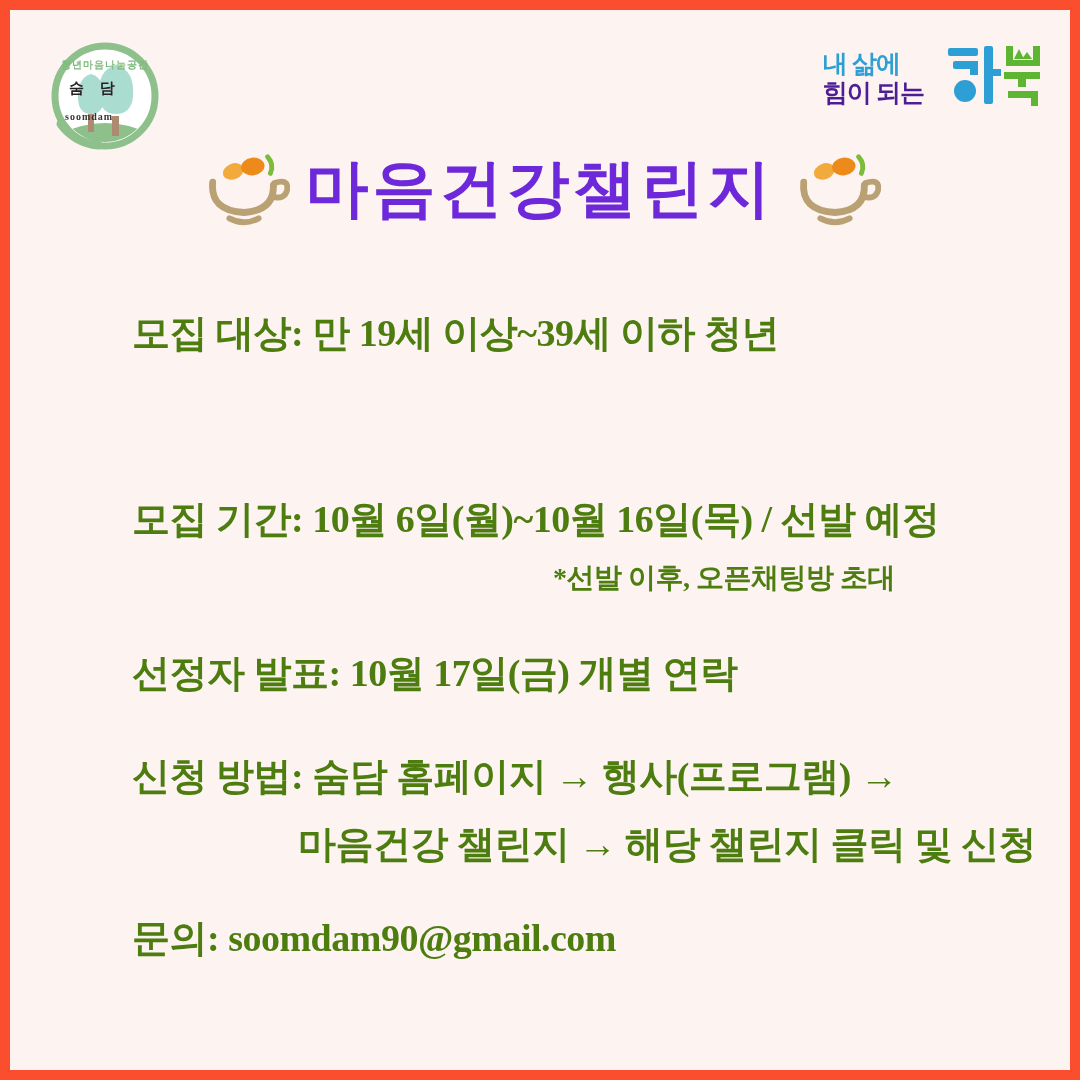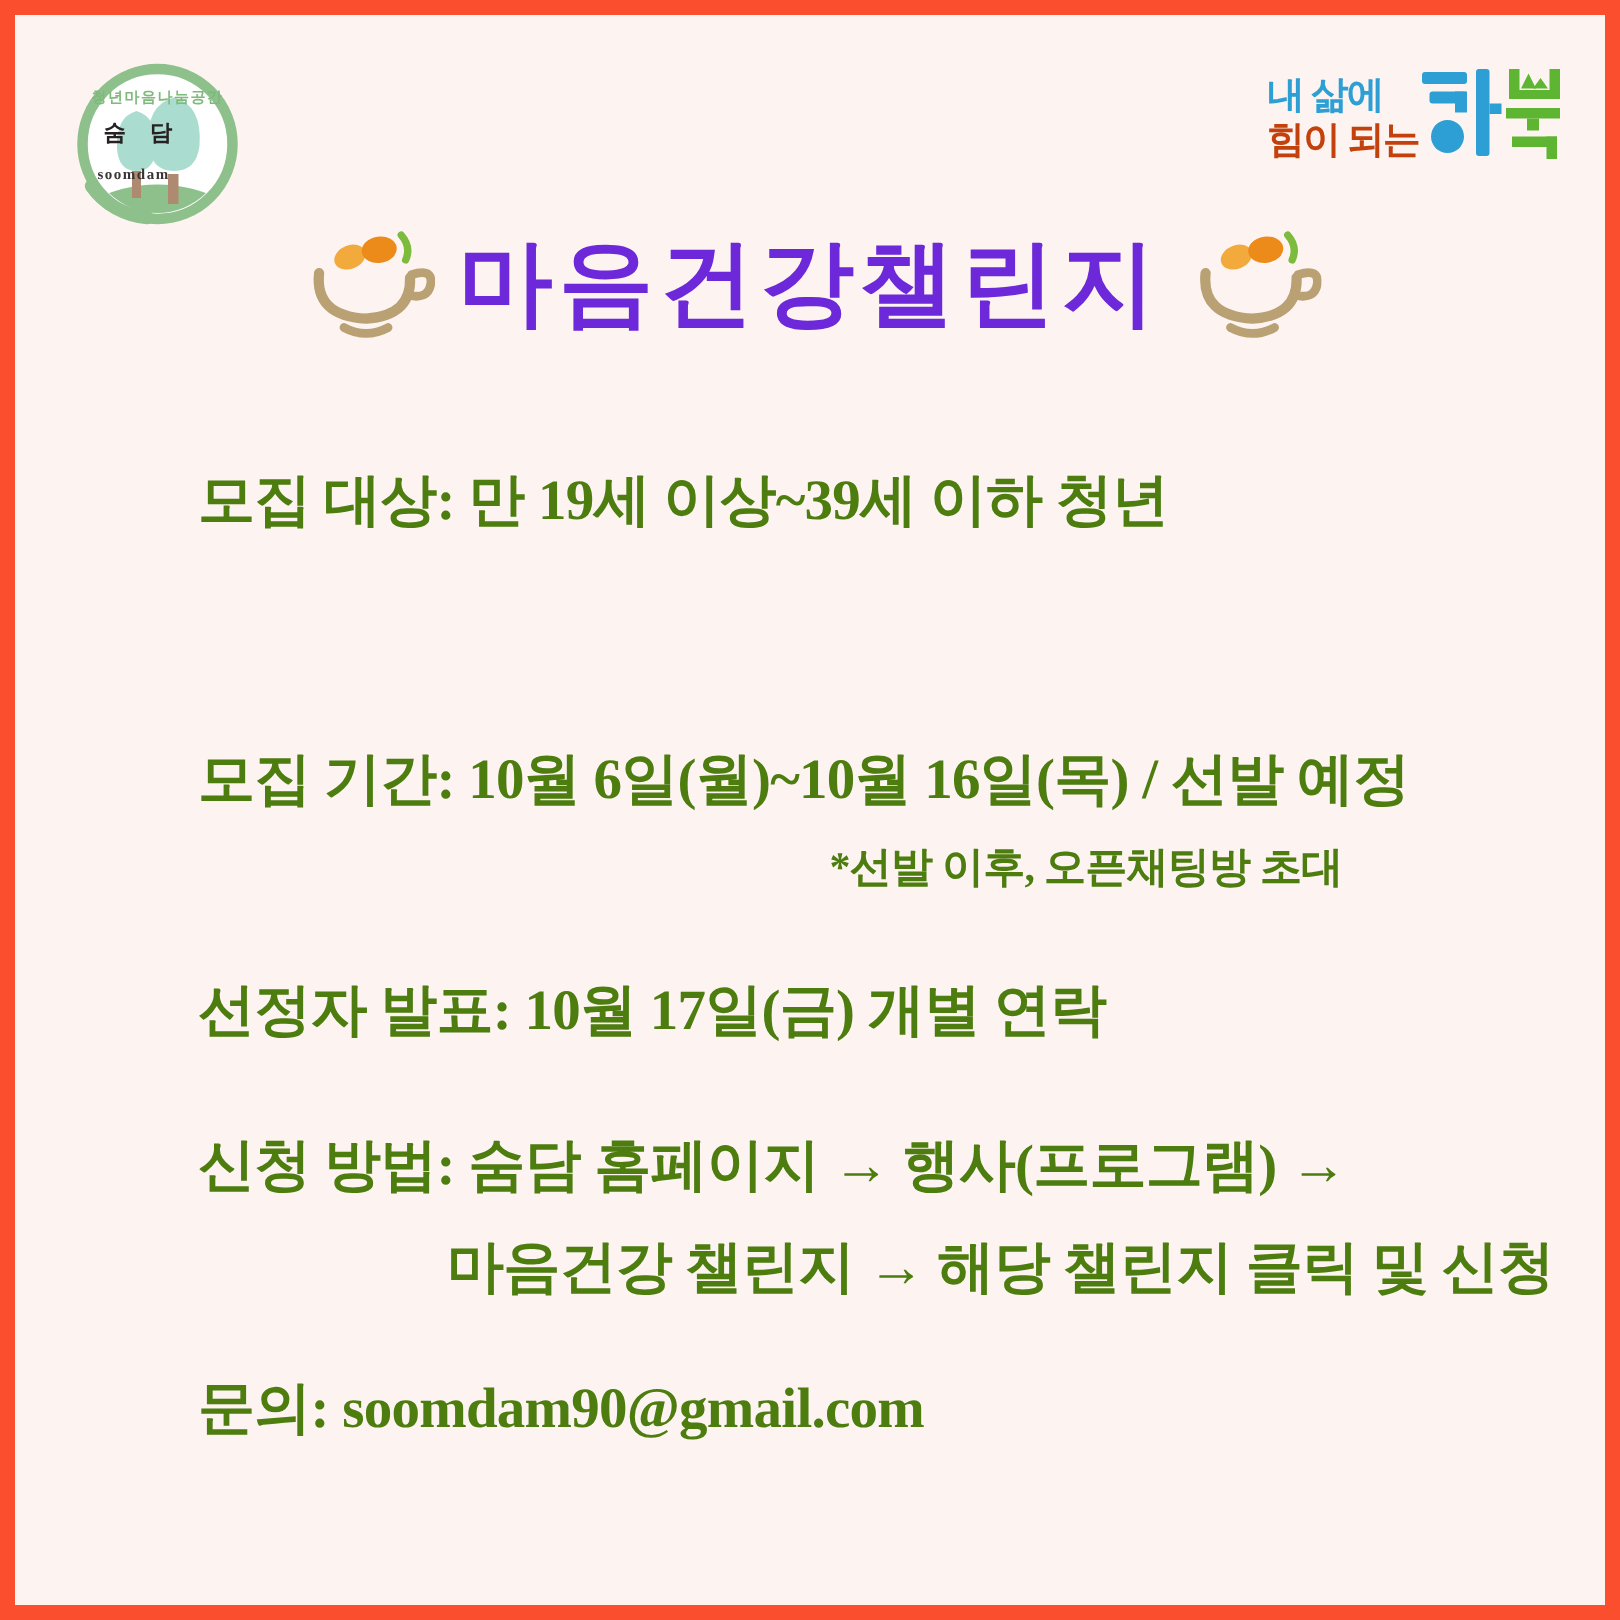--- a/index.html
+++ b/index.html
@@ -27,25 +27,25 @@
     font-size:15px;font-weight:800;color:#262122;letter-spacing:6px;
   }
   .soomdam .name-en{
     position:absolute;left:17px;top:77px;
     font-size:10px;font-weight:700;color:#3a3436;letter-spacing:1px;
   }
 
   
   .gangbuk{
     position:absolute;right:28px;top:36px;
-    display:flex;align-items:center;gap:2px;
+    display:flex;align-items:center;gap:24px;
   }
   .gangbuk .slogan{text-align:left;font-weight:800;font-size:25px;line-height:1.18;letter-spacing:-1px;white-space:nowrap;}
   .gangbuk .slogan .l1{color:#2e9fd4;display:block;}
-  .gangbuk .slogan .l2{color:#c2410c;display:block;}
+  .gangbuk .slogan .l2{color:#4c1d95;display:block;}
   .sr-only{position:absolute;width:1px;height:1px;overflow:hidden;clip:rect(0 0 0 0);white-space:nowrap;}
 
   
   .title-row{
     position:absolute;left:0;top:136px;width:100%;
     display:flex;align-items:center;justify-content:center;gap:16px;
   }
   .title-text{
     font-size:63px;font-weight:700;color:#6d28d9;
     letter-spacing:4px;white-space:nowrap;margin:0;

